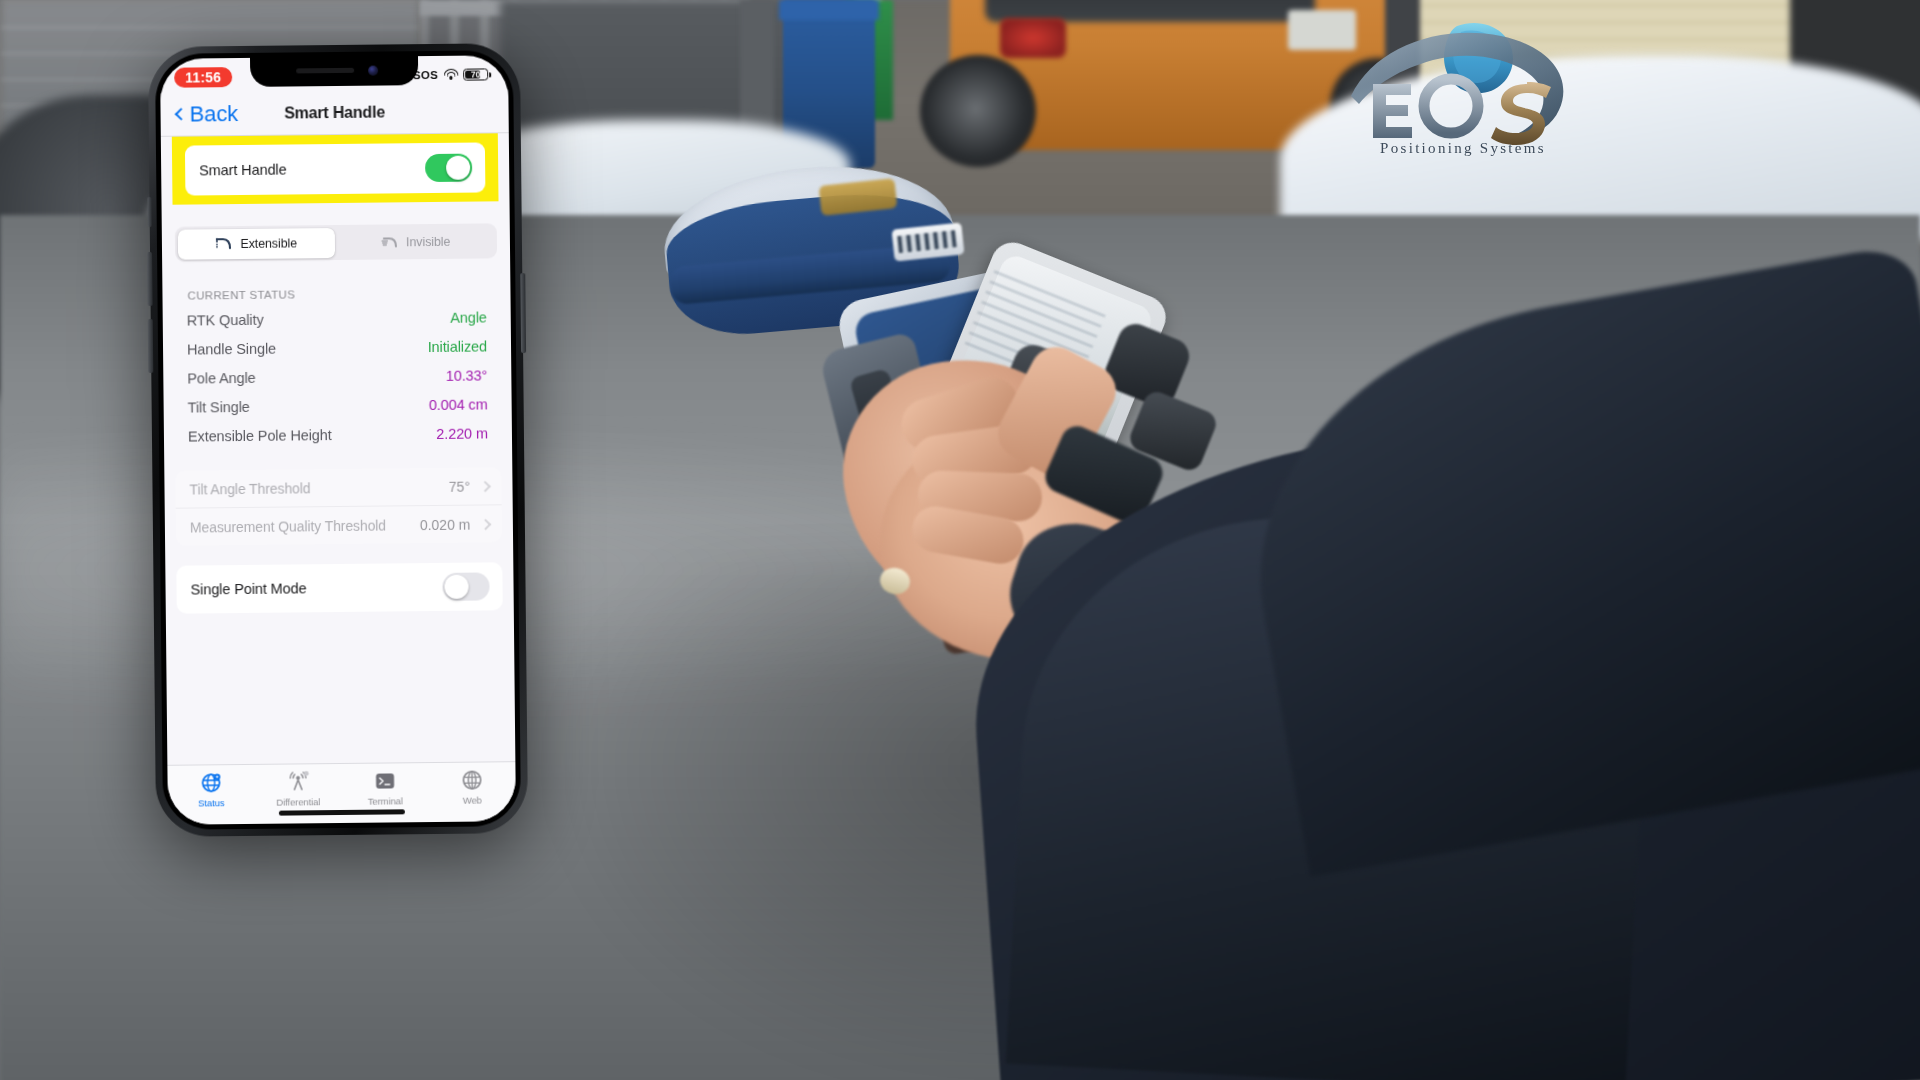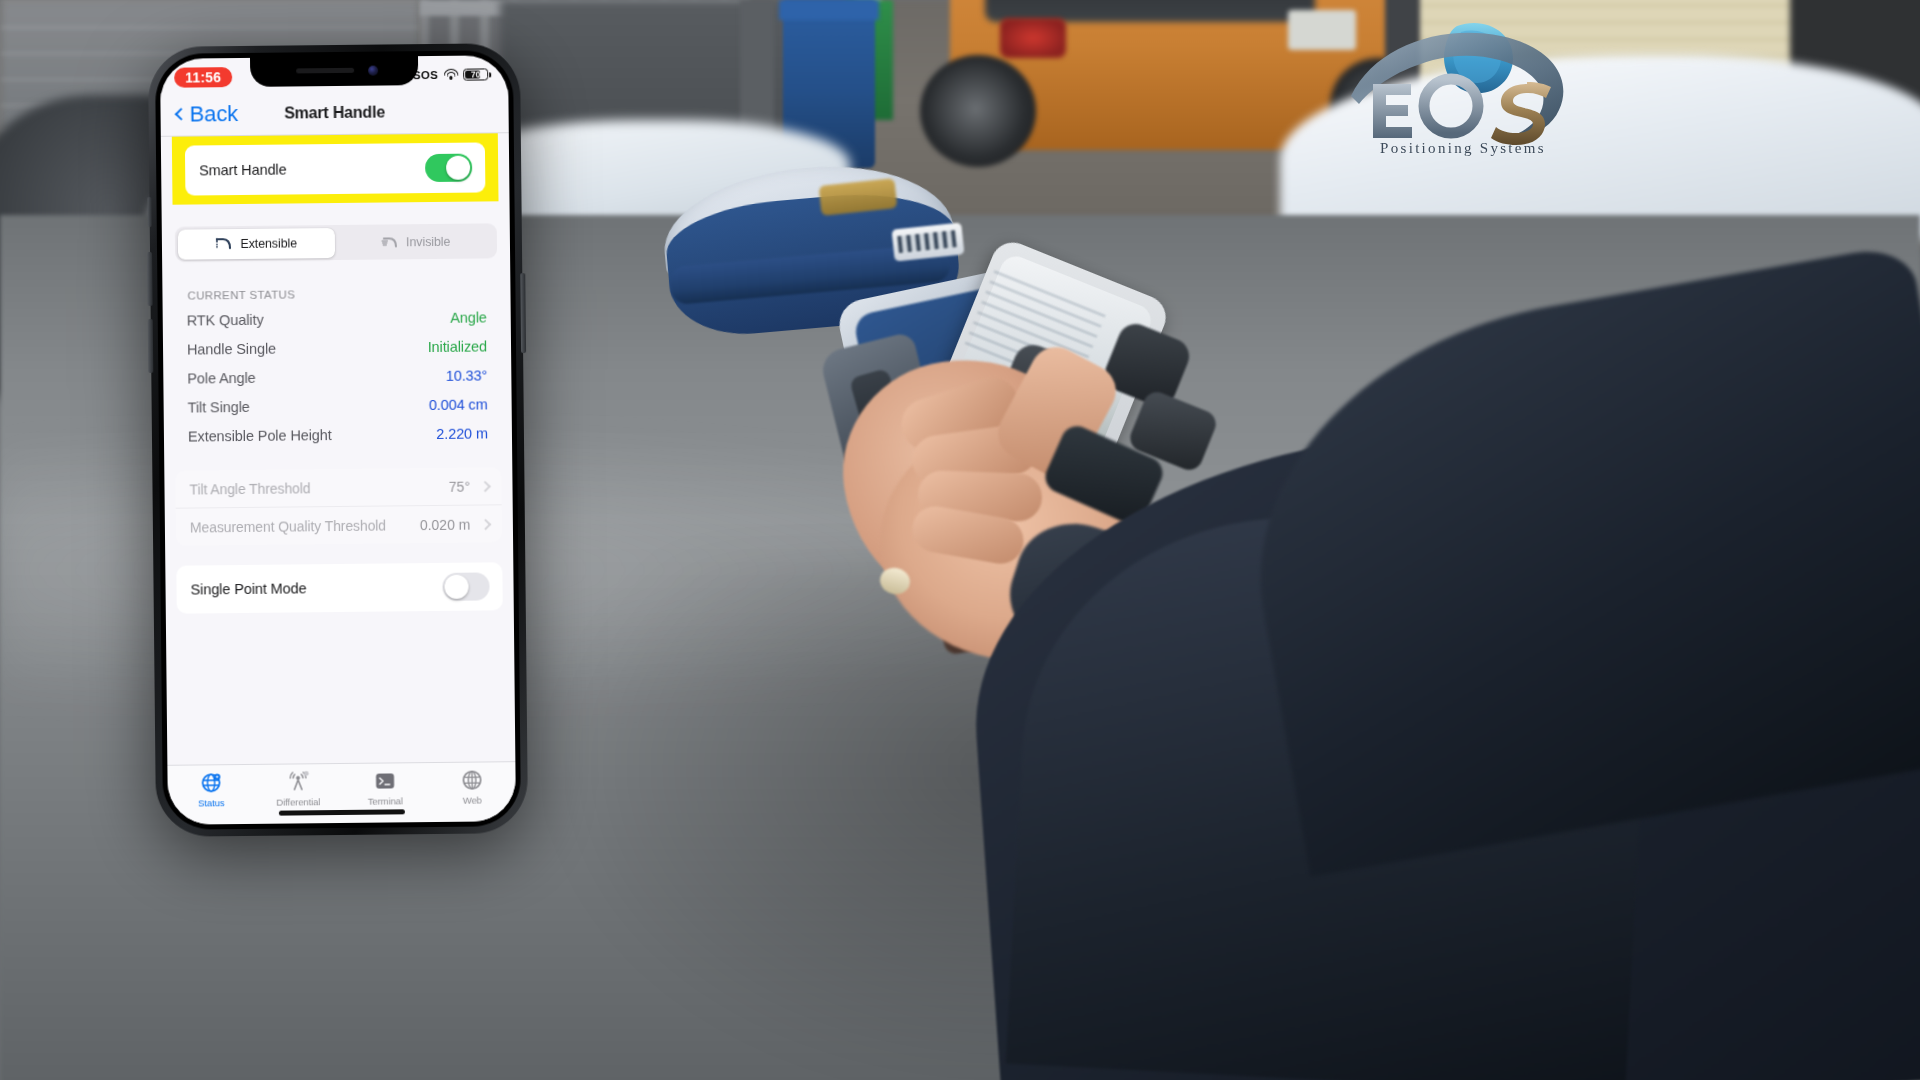--- a/index.html
+++ b/index.html
@@ -419,21 +419,21 @@
   .sec-title {
     margin:28px 0 4px 25px; font-size:11.5px; color:#8e8e93;
     letter-spacing:.35px;
   }
   .stat-list { margin:0 24px; }
   .stat-row {
     display:flex; align-items:center; justify-content:space-between;
     padding:6.5px 0; font-size:14.5px; letter-spacing:-.1px;
   }
   .stat-label { color:#5a5a60; }
-  .stat-val { color:#1d4ed8; }
+  .stat-val { color:#a21caf; }
   .stat-val.green { color:#2ba84a; }
 
   
   .thr-card {
     margin:20px 11px 0 11px; background:#fbfafc; border-radius:10px;
     opacity:.52;
   }
   .thr-row {
     display:flex; align-items:center; justify-content:flex-end; gap:11px;
     padding:10.5px 13px 10.5px 14px; font-size:14px;

